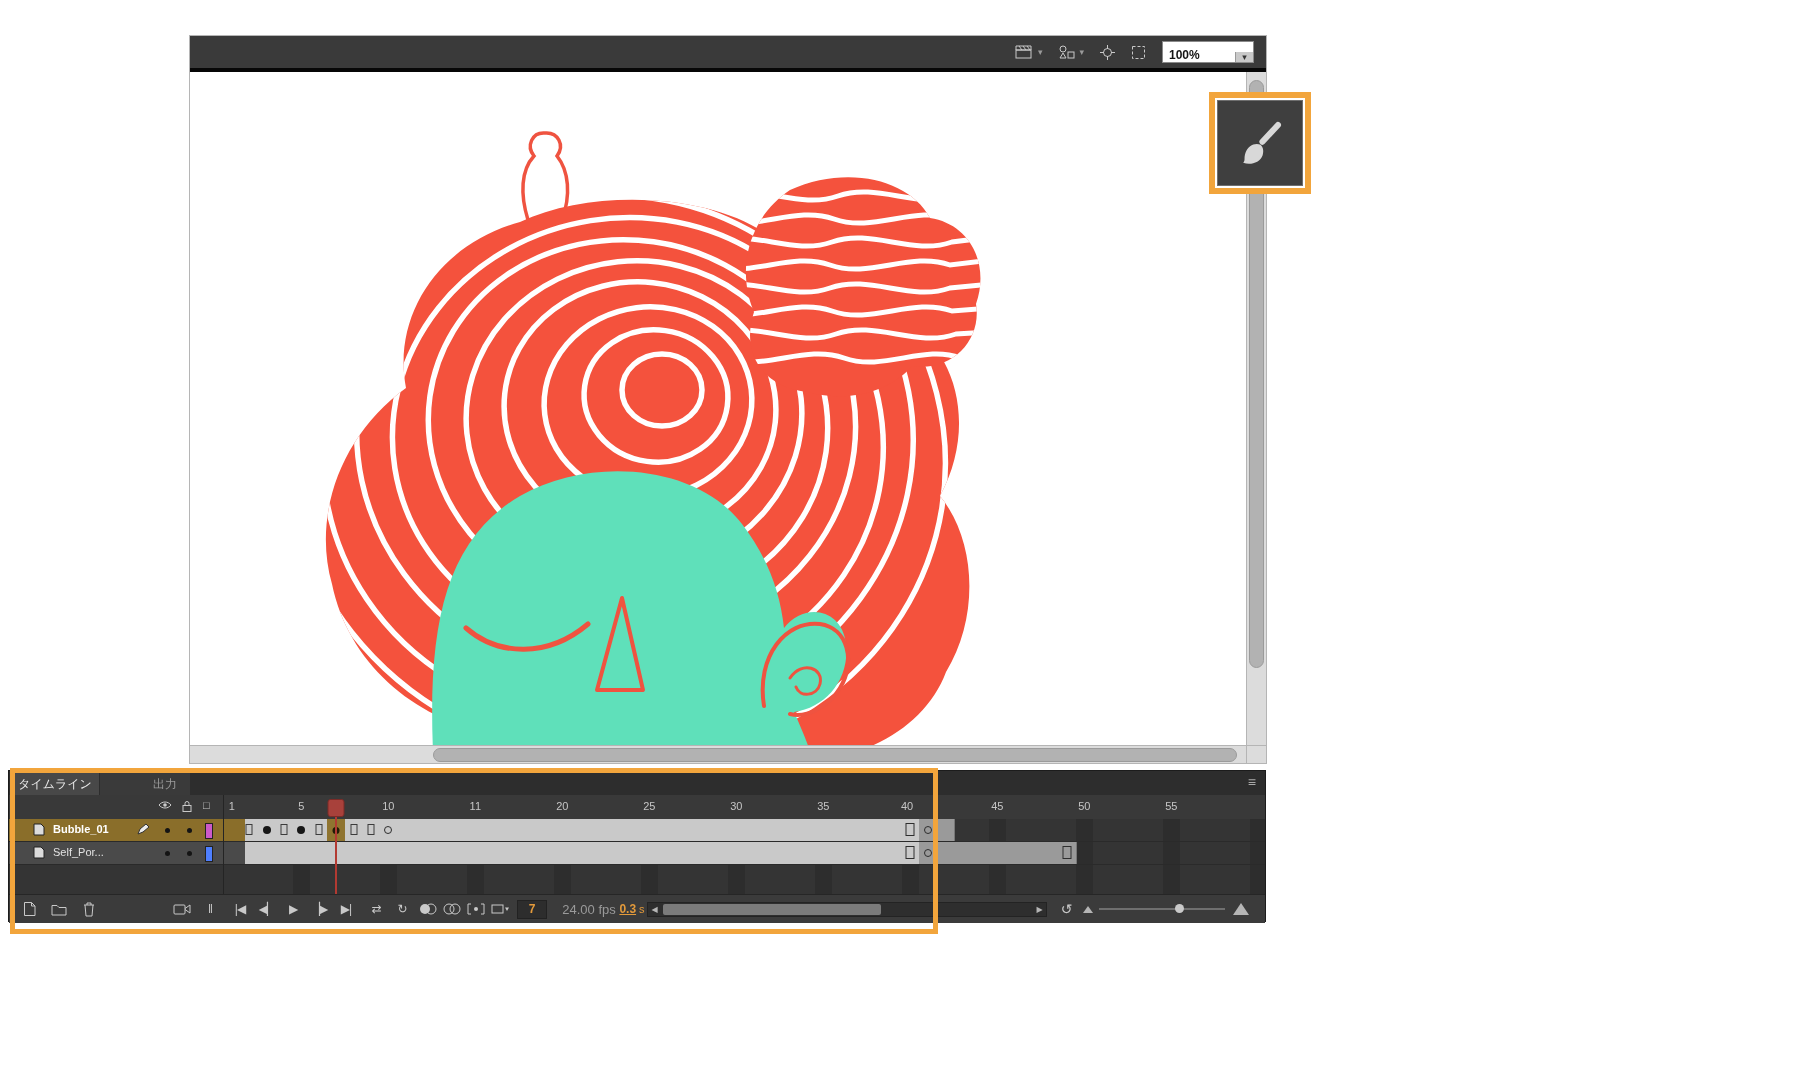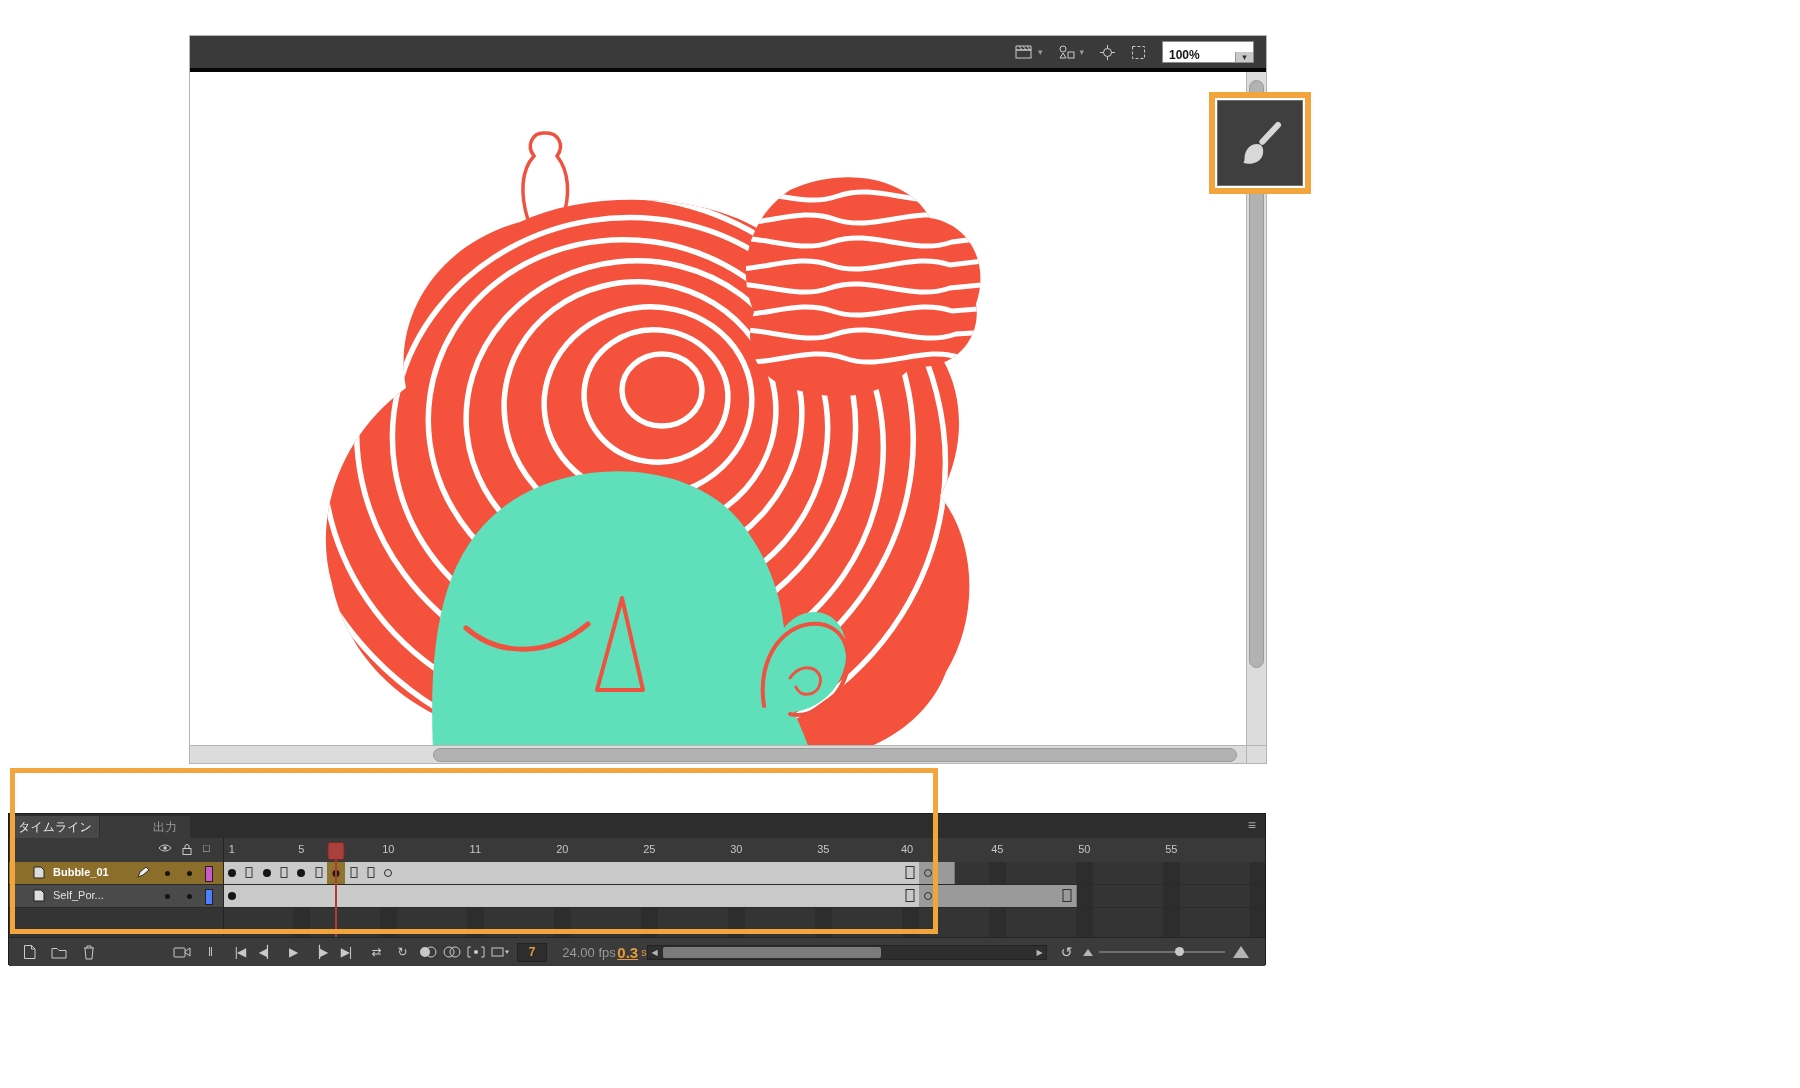--- a/index.html
+++ b/index.html
@@ -30,39 +30,39 @@
   .hscroll .thumb{position:absolute;top:2px;height:12px;left:23%;width:76%;background:#b2b2b2;border:1px solid #9b9b9b;border-radius:7px;}
   .scroll-corner{position:absolute;right:0;top:709px;width:20px;height:18px;background:#dcdcdc;
                  border-left:1px solid #b5b5b5;border-top:1px solid #b5b5b5;box-sizing:border-box;}
 
   
   .brush-highlight{position:absolute;left:1209px;top:92px;border:6px solid #F2A53C;background:#fff;padding:2px;z-index:40;}
   .brush-box{width:84px;height:84px;background:#3f3f3f;border:1px solid #6f6f6f;display:flex;align-items:center;justify-content:center;}
 
   
   .timeline{position:absolute;left:8px;top:770px;width:1258px;height:152px;background:#0f172a;
-            border:1px solid #1c1c1c;box-sizing:border-box;font-size:11px;color:#cccccc;margin-top:43px;}
+            border:1px solid #1c1c1c;box-sizing:border-box;font-size:11px;color:#cccccc;}
   .tl-tabs{position:absolute;left:0;top:0;right:0;height:24px;background:#2d2d2d;}
   .tab{position:absolute;top:2px;height:22px;line-height:22px;text-align:center;font-size:12px;cursor:default;}
   .tab-timeline{left:2px;width:88px;background:#484848;color:#ececec;}
   .tab-output{left:91px;width:50px;background:#3a3a3a;color:#9b9b9b;padding-left:40px;}
   .panel-menu{position:absolute;right:9px;top:3px;color:#a9a9a9;font-size:14px;}
 
   .tl-ruler{position:absolute;left:0;top:24px;right:0;height:24px;background:#393939;border-bottom:1px solid #272727;}
   .ruler-num{position:absolute;top:5px;transform:translateX(-50%);font-size:11px;color:#c6c6c6;}
   .col-head{position:absolute;top:5px;}
   .outline-col{font-size:11px;color:#c6c6c6;top:4px;}
   .playhead-handle{position:absolute;top:4px;width:15px;height:16px;background:#A8413B;border:1px solid #7c2b27;
                    border-radius:3px;transform:translateX(-50%);z-index:7;}
 
   .tl-rows{position:absolute;left:0;top:48px;right:0;height:75px;background:#343434;overflow:hidden;}
   .tint{position:absolute;top:0;height:75px;background:rgba(0,0,0,0.13);}
   .v-divider{position:absolute;left:214px;top:24px;width:1px;height:99px;background:#242424;z-index:5;}
   .tl-row{position:absolute;left:0;right:0;height:22px;border-bottom:1px solid #2a2a2a;}
-  .row-left{position:absolute;left:0;top:0;width:214px;height:22px;background:#4a4a4a;z-index:3;}
+  .row-left{position:absolute;left:0;top:0;width:236px;height:22px;background:#4a4a4a;z-index:3;}
   .tl-row.selected .row-left{background:#8a6e2a;}
   .layer-name{position:absolute;left:44px;top:4px;font-size:11px;color:#e2e2e2;white-space:nowrap;}
   .tl-row.selected .layer-name{color:#ffffff;font-weight:bold;}
   .page-ico{position:absolute;left:24px;top:4px;}
   .pencil-ico{position:absolute;left:128px;top:4px;}
   .status-dot{position:absolute;top:9px;width:5px;height:5px;border-radius:50%;background:#141414;}
   .dot1{left:156px;} .dot2{left:178px;}
   .swatch{position:absolute;left:196px;top:4px;width:6px;height:14px;border:1px solid #222;}
   .row-frames{position:absolute;left:0;top:0;right:0;height:22px;}
   .frame-span{position:absolute;top:0;height:22px;}
@@ -76,21 +76,21 @@
   .mk-selcell{position:absolute;top:0;height:22px;background:#8f7430;}
   .mk-seldot{width:7px;height:7px;border-radius:50%;background:#211a06;top:8px;}
   .playhead-line{position:absolute;top:40px;height:83px;width:2px;background:#B23A32;transform:translateX(-50%);z-index:6;}
 
   .tl-controls{position:absolute;left:0;top:123px;right:0;height:28px;background:#3b3b3b;border-top:1px solid #262626;}
   .ctl{position:absolute;top:0;height:28px;display:flex;align-items:center;justify-content:center;color:#c9c9c9;}
   .glyph{font-size:12px;letter-spacing:-1px;}
   .frame-box{top:5px;height:17px;line-height:17px;background:#2d2d2d;border:1px solid #222;
              color:#E39A3B;font-size:12px;font-weight:bold;display:block;text-align:center;}
   .fps-label{color:#9a9a9a;font-size:13px;}
-  .time-val{color:#E39A3B;font-size:15px;font-weight:bold;text-decoration:underline;}
+  .time-val{color:#E39A3B;font-size:12px;font-weight:bold;text-decoration:underline;}
   .time-unit{color:#E39A3B;font-size:11px;margin-left:3px;}
   .tl-hscroll{position:absolute;left:638px;top:7px;width:400px;height:15px;background:#2e2e2e;border:1px solid #232323;box-sizing:border-box;}
   .tl-hscroll .arr{position:absolute;top:0;width:13px;height:13px;font-size:8px;color:#b5b5b5;
                    display:flex;align-items:center;justify-content:center;}
   .arr-l{left:0;} .arr-r{right:0;}
   .tl-hscroll .thumb{position:absolute;left:15px;top:1px;width:218px;height:11px;background:#7b7b7b;border-radius:2px;}
   .tri{width:0;height:0;display:block;}
   .tri-s{border-left:5px solid transparent;border-right:5px solid transparent;border-bottom:7px solid #b5b5b5;}
   .tri-l{border-left:8px solid transparent;border-right:8px solid transparent;border-bottom:12px solid #b5b5b5;}
   .zoom-track{position:absolute;left:1090px;top:13px;width:126px;height:2px;background:#6f6f6f;}

